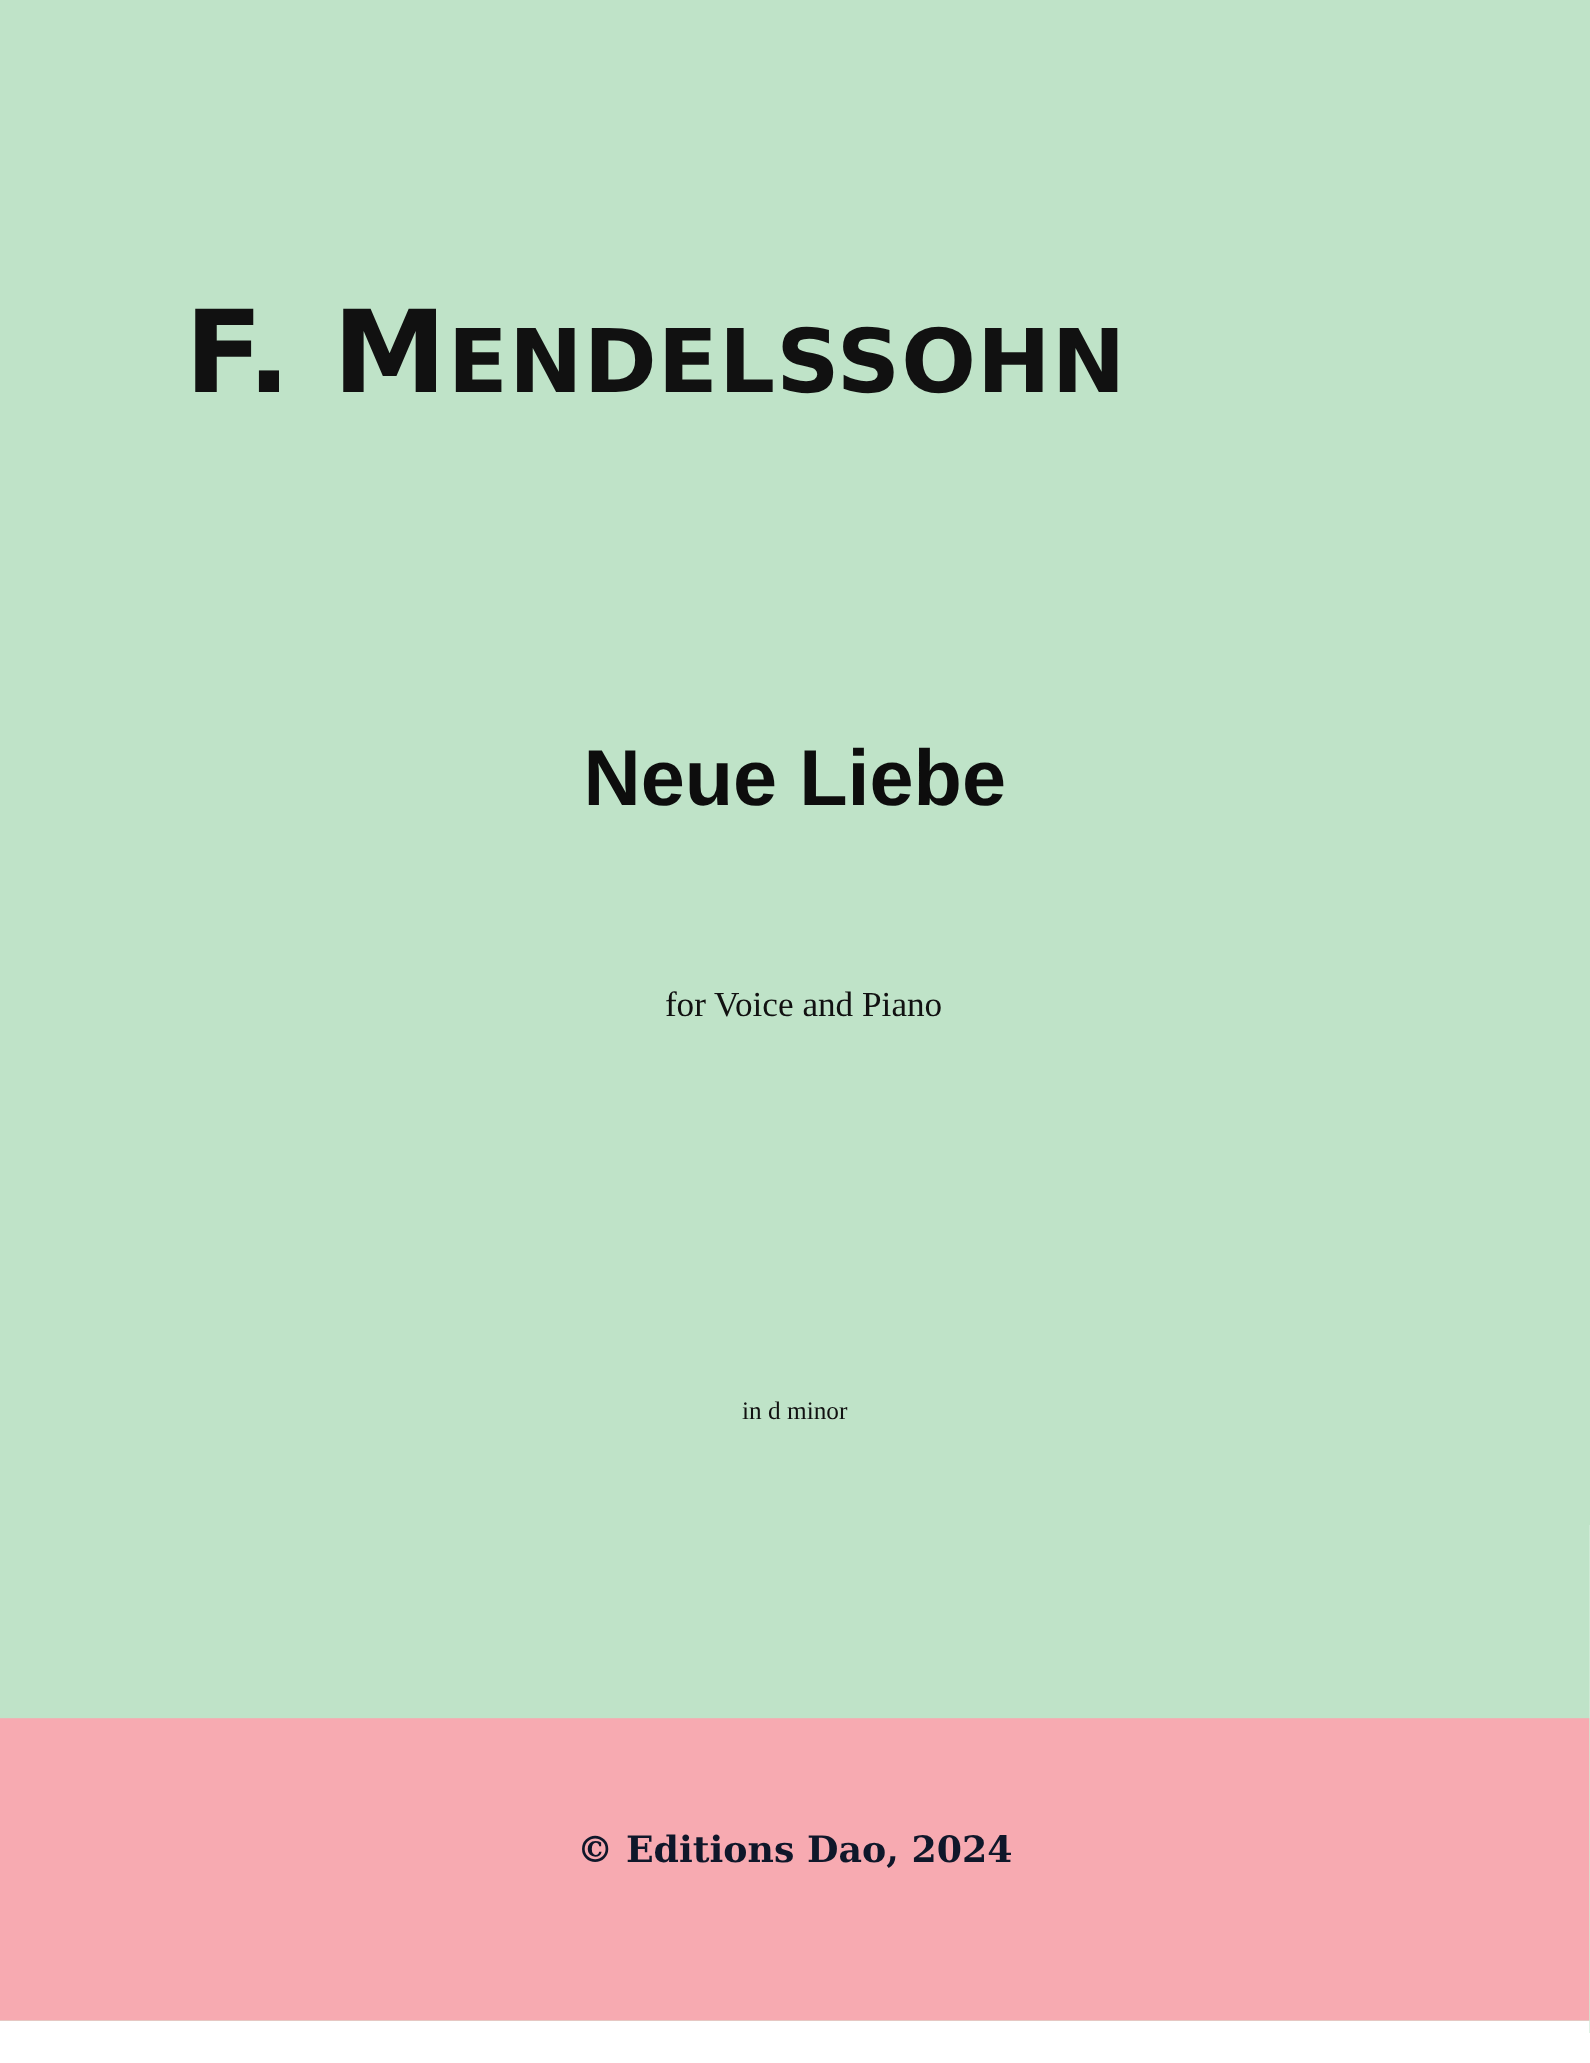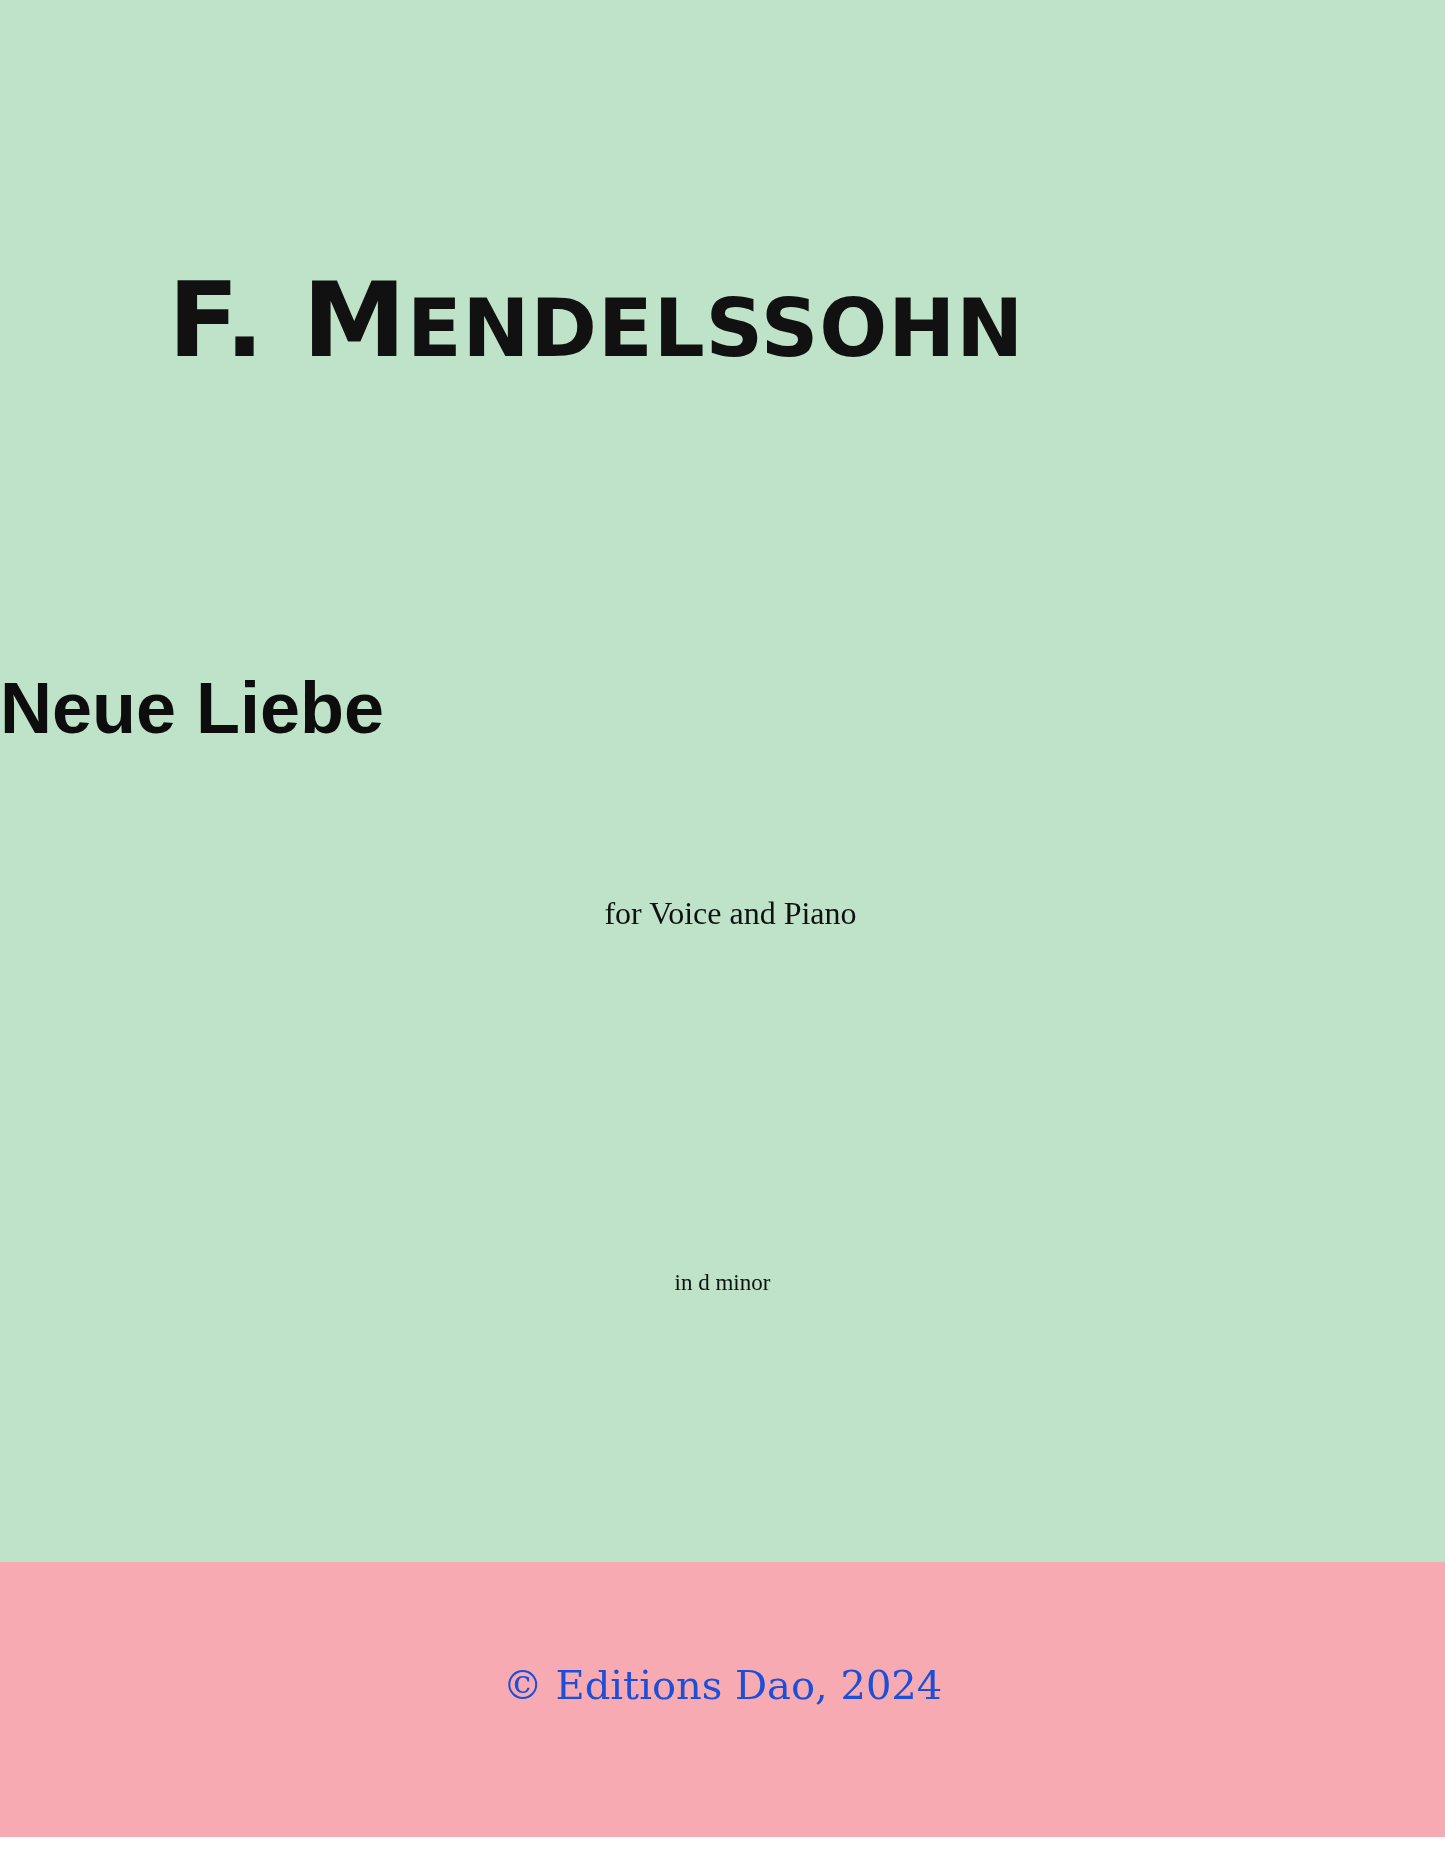--- a/index.html
+++ b/index.html
@@ -37,21 +37,21 @@
     white-space: nowrap;
   }
   .composer .small {
     font-size: 80px;
   }
   .title {
     position: absolute;
     left: 0;
     right: 0;
     top: 672px;
-    text-align: left;
+    text-align: center;
     font-family: "Liberation Sans", sans-serif;
     font-weight: bold;
     font-size: 72px;
     line-height: 1.0;
     color: #0d0d0d;
   }
   .subtitle {
     position: absolute;
     left: 0;
     right: 0;
@@ -80,23 +80,23 @@
     height: 275px;
     background: #f7aab1;
   }
   .publisher {
     position: absolute;
     left: 0;
     right: 0;
     top: 100px;
     text-align: center;
     font-family: "DejaVu Serif", serif;
-    font-weight: normal;
-    font-size: 40px;
-    color: #1d4ed8;
+    font-weight: bold;
+    font-size: 33px;
+    color: #0f172a;
     white-space: nowrap;
   }
 </style>
 </head>
 <body>
 
 <div class="page">
 
   <div class="composer"><span>F. M</span><span class="small">ENDELSSOHN</span></div>
 

